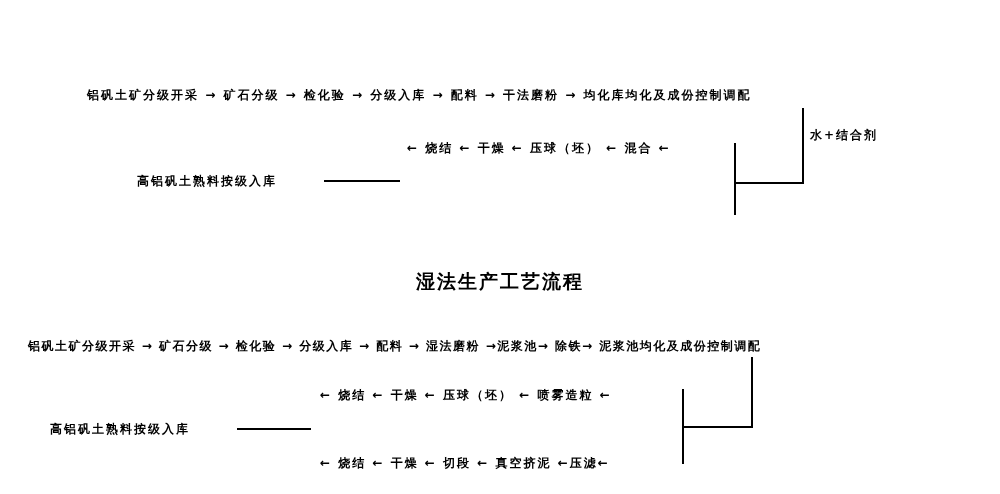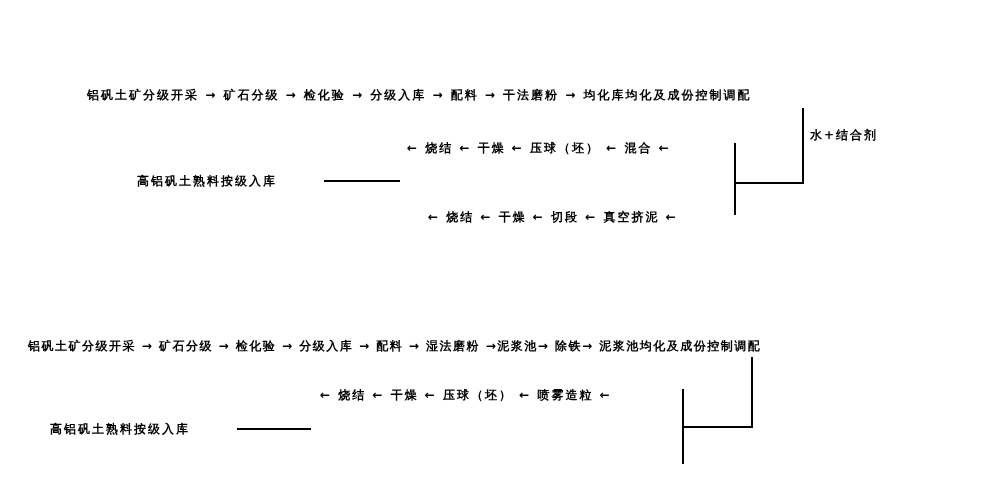--- a/index.html
+++ b/index.html
@@ -63,29 +63,30 @@
   <div class="txt" style="left:810px; top:126px;">水+结合剂</div>
 
   <div class="txt" style="left:407px; top:139px;">← 烧结 ← 干燥 ← 压球（坯） ← 混合 ←</div>
 
   <div class="vline" style="left:734px; top:143px; height:72px;"></div>
   <div class="hline" style="left:734px; top:182px; width:70px;"></div>
 
   <div class="txt" style="left:137px; top:172px;">高铝矾土熟料按级入库</div>
   <div class="hline" style="left:324px; top:180px; width:76px;"></div>
 
-  <div class="txt" style="left:428px; top:208px;">← 烧结 ← 干燥 ← 切段 ← 真空挤泥 ←</div>
 
+  <div class="title" style="top:269px;">湿法生产工艺流程</div>
 
   <div class="txt tight" style="left:28px; top:337px;">铝矾土矿分级开采 → 矿石分级 → 检化验 → 分级入库 → 配料 → 湿法磨粉 →泥浆池→ 除铁→ 泥浆池均化及成份控制调配</div>
 
   <div class="vline" style="left:751px; top:357px; height:71px;"></div>
 
   <div class="txt" style="left:320px; top:386px;">← 烧结 ← 干燥 ← 压球（坯） ← 喷雾造粒 ←</div>
 
   <div class="vline" style="left:682px; top:389px; height:75px;"></div>
   <div class="hline" style="left:682px; top:426px; width:71px;"></div>
 
   <div class="txt" style="left:50px; top:420px;">高铝矾土熟料按级入库</div>
   <div class="hline" style="left:237px; top:428px; width:74px;"></div>
 
+  <div class="txt" style="left:320px; top:454px;">← 烧结 ← 干燥 ← 切段 ← 真空挤泥 ←压滤←</div>
 
 </div>
 
 </body></html>

